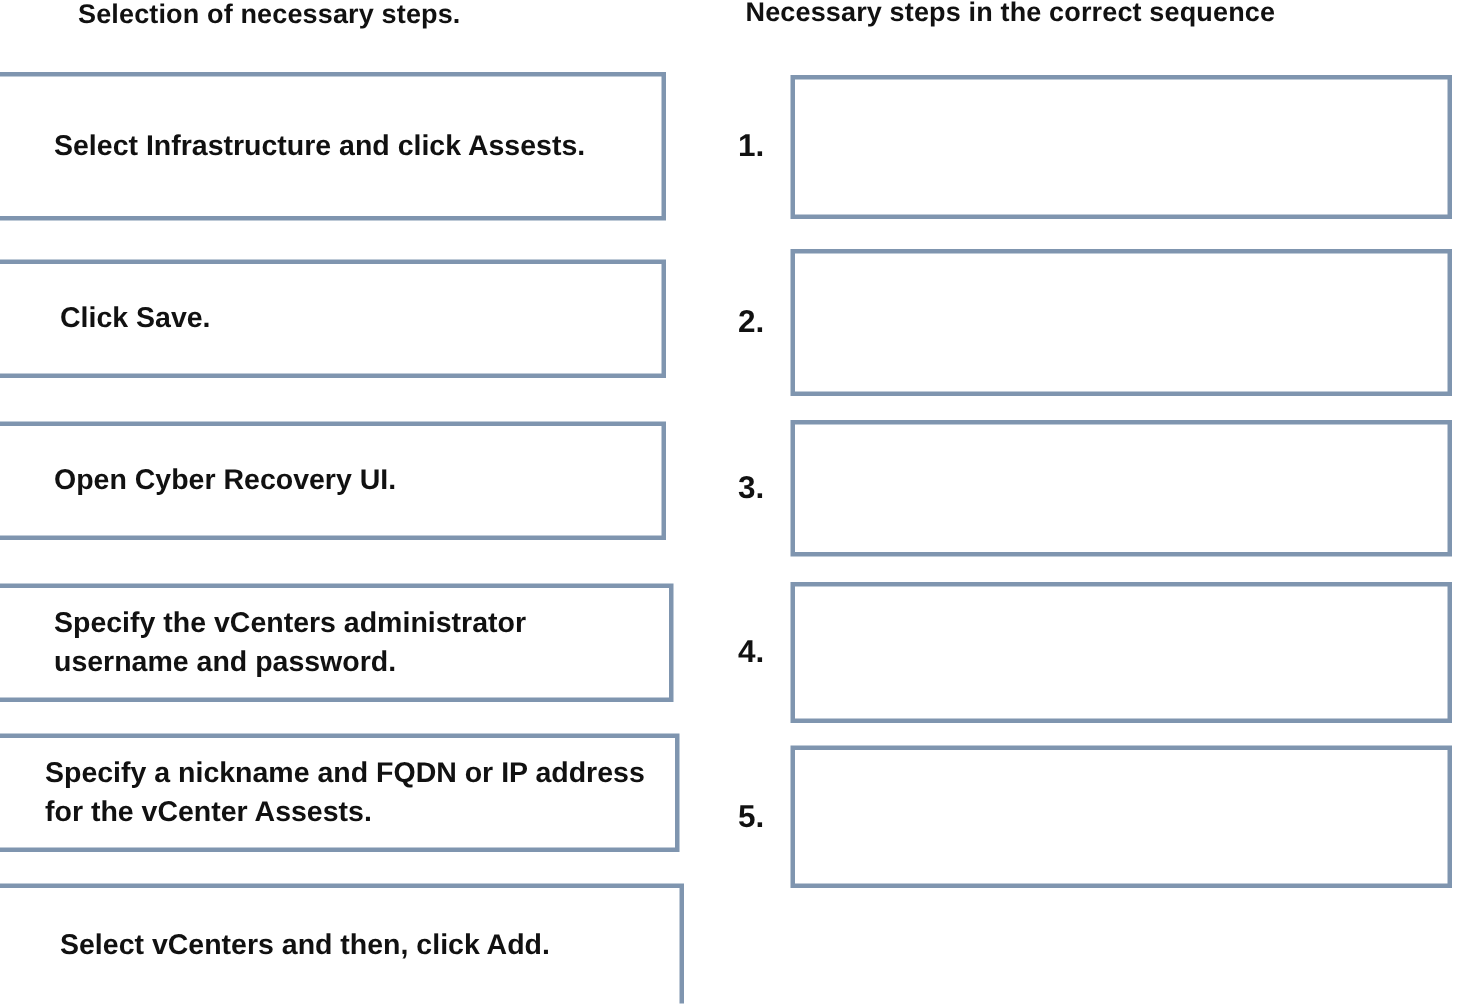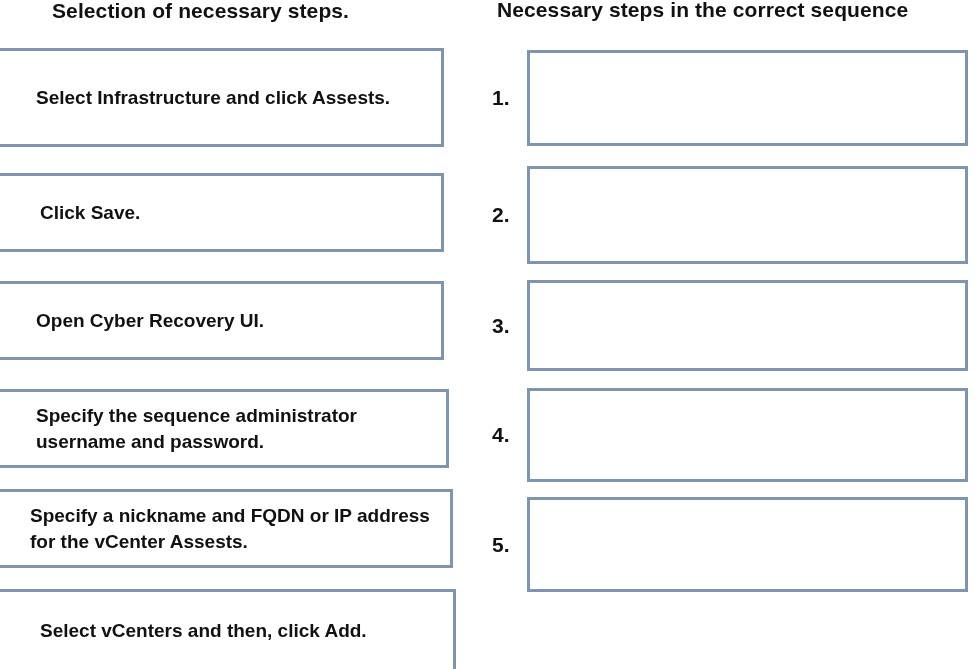--- a/index.html
+++ b/index.html
@@ -20,21 +20,21 @@
     position: absolute;
     left: 0;
     top: 0;
     width: 975px;
     height: 669px;
   }
 
   
   .col-heading {
     position: absolute;
-    font-size: 21px;
+    font-size: 18px;
     font-weight: bold;
     letter-spacing: 0.1px;
     color: #111111;
     white-space: nowrap;
   }
   #heading-left  { left: 52px;  top: -1px; }
   #heading-right { left: 497px; top: -2px; }
 
   
   .box {
@@ -126,21 +126,21 @@
 
   <div class="box option-box" id="option-2">
     <span class="option-text">Click Save.</span>
   </div>
 
   <div class="box option-box" id="option-3">
     <span class="option-text">Open Cyber Recovery UI.</span>
   </div>
 
   <div class="box option-box" id="option-4">
-    <span class="option-text">Specify the sequence administrator username and password.</span>
+    <span class="option-text">Specify the vCenters administrator username and password.</span>
   </div>
 
   <div class="box option-box" id="option-5">
     <span class="option-text">Specify a nickname and FQDN or IP address for the vCenter Assests.</span>
   </div>
 
   <div class="box option-box" id="option-6">
     <span class="option-text">Select vCenters and then, click Add.</span>
   </div>
 

